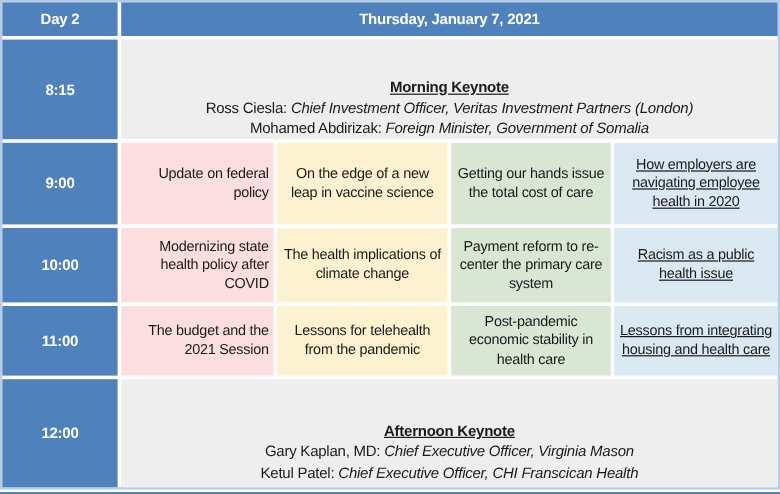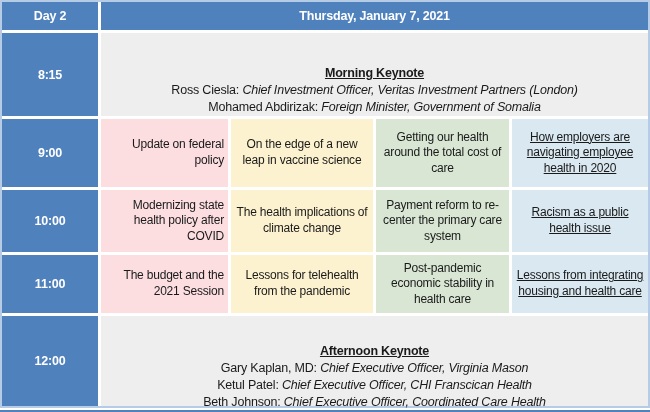--- a/index.html
+++ b/index.html
@@ -71,21 +71,21 @@
         <span>Mohamed Abdirizak:</span>
         <span class="speaker-role">Foreign Minister, Government of Somalia</span>
       </div>
     </div>
 
     <div class="cell blue">
       <span>9:00</span>
     </div>
     <div class="cell pink session">Update on federal policy</div>
     <div class="cell yellow session">On the edge of a new leap in vaccine science</div>
-    <div class="cell green session">Getting our health around the total cost of care</div>
+    <div class="cell green session">Getting our hands issue the total cost of care</div>
     <div class="cell lblue session">How employers are navigating employee health in 2020</div>
 
     <div class="cell blue">
       <span>10:00</span>
     </div>
     <div class="cell pink session">Modernizing state health policy after COVID</div>
     <div class="cell yellow session">The health implications of climate change</div>
     <div class="cell green session">Payment reform to re-center the primary care system</div>
     <div class="cell lblue session">Racism as a public health issue</div>
 
@@ -103,21 +103,17 @@
     <div class="cell gray keynote span4">
       <div class="keynote-title">Afternoon Keynote</div>
       <div>
         <span>Gary Kaplan, MD:</span>
         <span class="speaker-role">Chief Executive Officer, Virginia Mason</span>
       </div>
       <div>
         <span>Ketul Patel:</span>
         <span class="speaker-role">Chief Executive Officer, CHI Franscican Health</span>
       </div>
-      <div>
-        <span>Beth Johnson:</span>
-        <span class="speaker-role">Chief Executive Officer, Coordinated Care Health</span>
-      </div>
     </div>
 
   </div>
   <div class="bottom-bar"></div>
 </div>
 
 </body></html>

